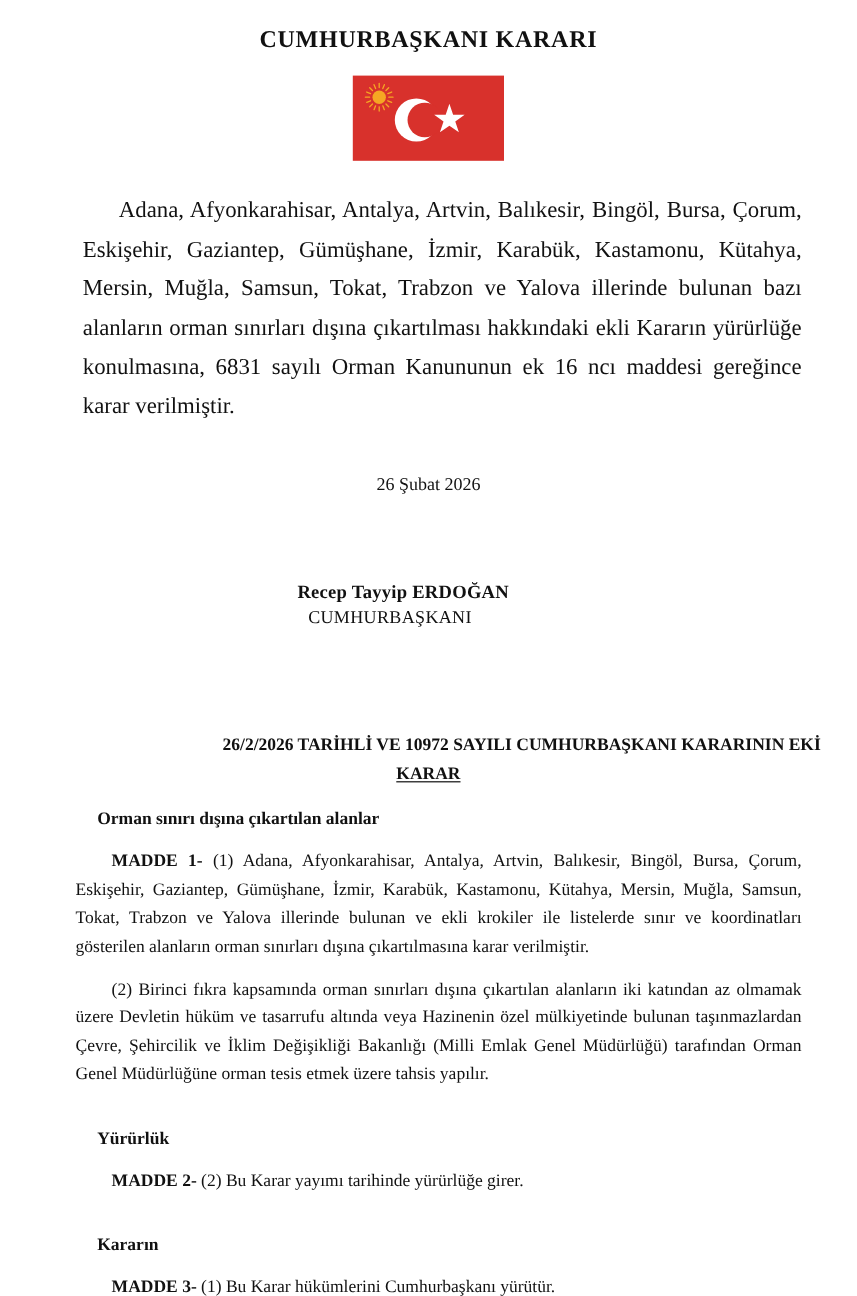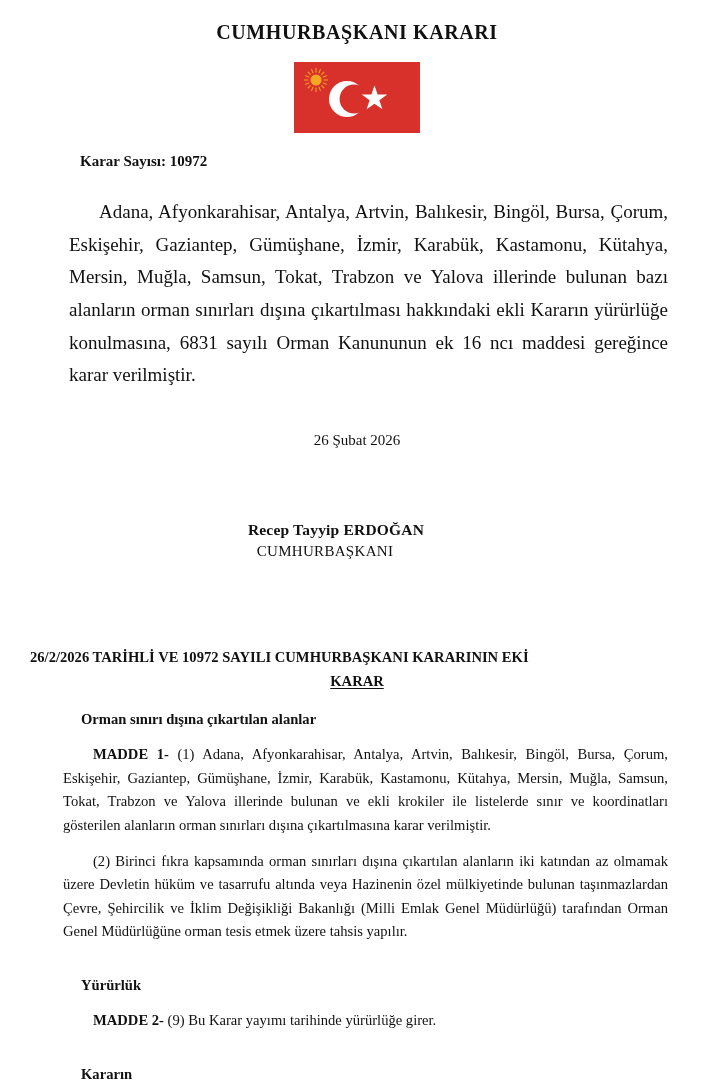--- a/index.html
+++ b/index.html
@@ -22,22 +22,22 @@
     box-sizing: border-box;
     position: relative;
   }
 
   
   .doc-title {
     text-align: center;
     font-weight: bold;
     font-size: 20px;
     letter-spacing: 0.6px;
-    margin: 0;
-    padding-top: 20px;
+    margin: 12px;
+    padding-top: 9px;
     line-height: 1.2;
   }
 
   
   .flag-wrap {
     margin-top: 18px;
     display: flex;
     justify-content: center;
   }
   .flag {
@@ -112,21 +112,21 @@
     padding-top: 4px;
     padding-right: 22px;
   }
 
   
   .annex {
     padding-top: 86px;
   }
   .annex-heading {
     margin: 0;
-    text-align: left;
+    text-align: right;
     font-weight: bold;
     font-size: 14.6px;
     line-height: 1.55;
     padding: 0 30px;
   }
   .annex-subheading {
     margin: 0;
     text-align: center;
     font-weight: bold;
     font-size: 14.6px;
@@ -191,21 +191,20 @@
           <line x1="1.5" y1="13" x2="5" y2="13"></line>
           <line x1="2.6" y1="8.7" x2="5.8" y2="10"></line>
           <line x1="5.1" y1="5.1" x2="7.4" y2="7.4"></line>
           <line x1="8.7" y1="2.6" x2="10" y2="5.8"></line>
         </g>
         <circle cx="13" cy="13" r="5.6" fill="#f5a623"></circle>
       </svg>
     </div>
   </div>
 
-  <p class="karar-sayisi">Karar Sayısı: 10972</p>
 
   <div class="body-block">
     <p class="body-par">Adana, Afyonkarahisar, Antalya, Artvin, Balıkesir, Bingöl, Bursa, Çorum, Eskişehir, Gaziantep, Gümüşhane, İzmir, Karabük, Kastamonu, Kütahya, Mersin, Muğla, Samsun, Tokat, Trabzon ve Yalova illerinde bulunan bazı alanların orman sınırları dışına çıkartılması hakkındaki ekli Kararın yürürlüğe konulmasına, 6831 sayılı Orman Kanununun ek 16 ncı maddesi gereğince karar verilmiştir.</p>
   </div>
 
   <p class="doc-date">26 Şubat 2026</p>
 
   <div class="signature">
     <span class="sig-name">Recep Tayyip ERDOĞAN</span>
     <span class="sig-role">CUMHURBAŞKANI</span>
@@ -219,21 +218,21 @@
 
     <div class="annex-body">
 
       <p class="art-heading">Orman sınırı dışına çıkartılan alanlar</p>
       <p class="art-par"><span class="art-lead">MADDE 1-</span><span> (1) Adana, Afyonkarahisar, Antalya, Artvin, Balıkesir, Bingöl, Bursa, Çorum, Eskişehir, Gaziantep, Gümüşhane, İzmir, Karabük, Kastamonu, Kütahya, Mersin, Muğla, Samsun, Tokat, Trabzon ve Yalova illerinde bulunan ve ekli krokiler ile listelerde sınır ve koordinatları gösterilen alanların orman sınırları dışına çıkartılmasına karar verilmiştir.</span></p>
       <p class="art-par"><span>(2) Birinci fıkra kapsamında orman sınırları dışına çıkartılan alanların iki katından az olmamak üzere Devletin hüküm ve tasarrufu altında veya Hazinenin özel mülkiyetinde bulunan taşınmazlardan Çevre, Şehircilik ve İklim Değişikliği Bakanlığı (Milli Emlak Genel Müdürlüğü) tarafından Orman Genel Müdürlüğüne orman tesis etmek üzere tahsis yapılır.</span></p>
 
       <div class="gap-md"></div>
 
       <p class="art-heading">Yürürlük</p>
-      <p class="art-par"><span class="art-lead">MADDE 2-</span><span> (9) Bu Karar yayımı tarihinde yürürlüğe girer.</span></p>
+      <p class="art-par"><span class="art-lead">MADDE 2-</span><span> (2) Bu Karar yayımı tarihinde yürürlüğe girer.</span></p>
 
       <div class="gap-md"></div>
 
       <p class="art-heading">Kararın</p>
       <p class="art-par"><span class="art-lead">MADDE 3-</span><span> (1) Bu Karar hükümlerini Cumhurbaşkanı yürütür.</span></p>
 
     </div>
   </div>
 
 </div>

